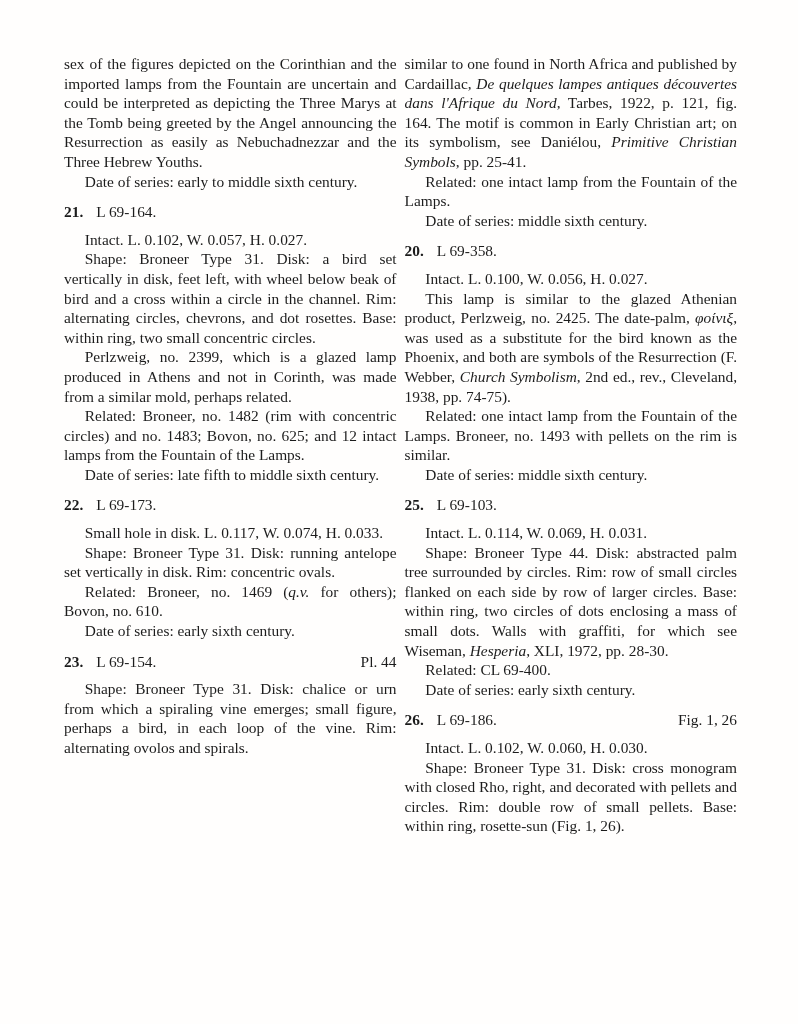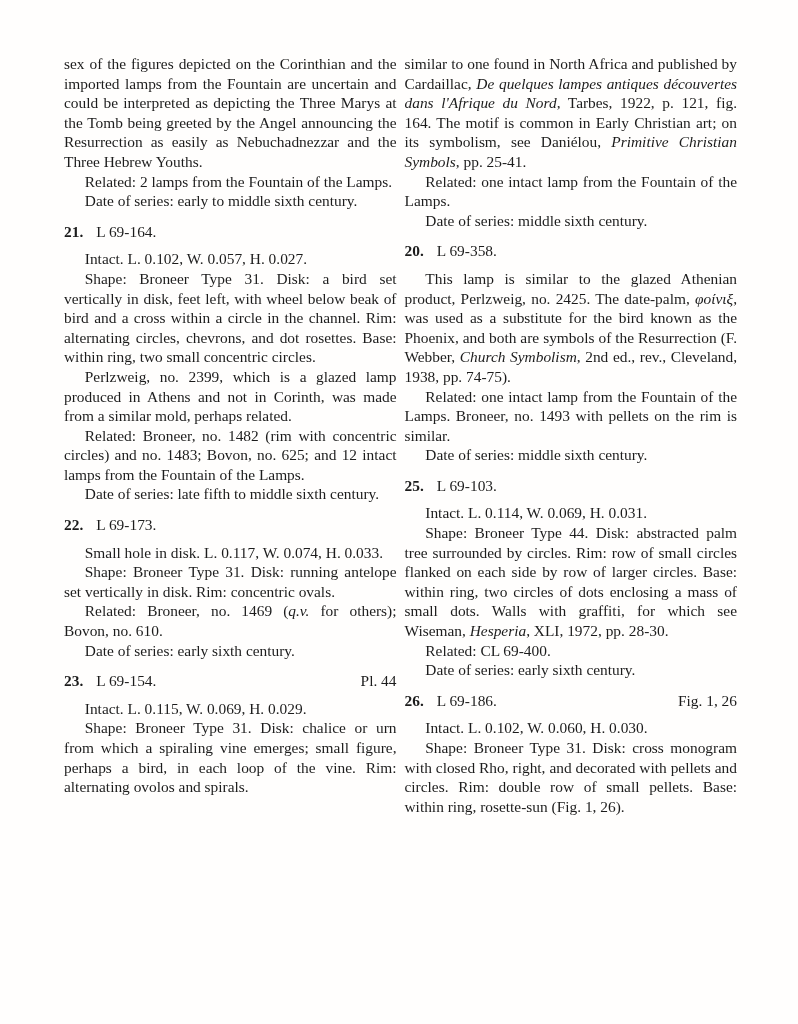--- a/index.html
+++ b/index.html
@@ -71,21 +71,20 @@
     font-style: italic;
   }
 </style>
 </head>
 <body>
 
 <div class="page">
   <main class="page-body">
     <div class="col" id="col-left">
         <p class="para noindent"><span>sex of the figures depicted on the Corinthian and the imported lamps from the Fountain are uncertain and could be interpreted as depicting the Three Marys at the Tomb being greeted by the Angel announcing the Resurrection as easily as Nebuchadnezzar and the Three Hebrew Youths.</span></p>
-        <p class="para"><span>Related: 2 lamps from the Fountain of the Lamps.</span></p>
         <p class="para"><span>Date of series: early to middle sixth century.</span></p>
         <div class="entry-heading">
           <span class="entry-number">21.</span>
           <span class="entry-label">L 69-164.</span>
         </div>
         <p class="para"><span>Intact. L. 0.102, W. 0.057, H. 0.027.</span></p>
         <p class="para"><span>Shape: Broneer Type 31. Disk: a bird set vertically in disk, feet left, with wheel below beak of bird and a cross within a circle in the channel. Rim: alternating circles, chevrons, and dot rosettes. Base: within ring, two small concentric circles.</span></p>
         <p class="para"><span>Perlzweig, no. 2399, which is a glazed lamp produced in Athens and not in Corinth, was made from a similar mold, perhaps related.</span></p>
         <p class="para"><span>Related: Broneer, no. 1482 (rim with concentric circles) and no. 1483; Bovon, no. 625; and 12 intact lamps from the Fountain of the Lamps.</span></p>
         <p class="para"><span>Date of series: late fifth to middle sixth century.</span></p>
@@ -95,31 +94,31 @@
         </div>
         <p class="para"><span>Small hole in disk. L. 0.117, W. 0.074, H. 0.033.</span></p>
         <p class="para"><span>Shape: Broneer Type 31. Disk: running antelope set vertically in disk. Rim: concentric ovals.</span></p>
         <p class="para"><span>Related: Broneer, no. 1469 (</span><span class="italic">q.v.</span><span> for others); Bovon, no. 610.</span></p>
         <p class="para"><span>Date of series: early sixth century.</span></p>
         <div class="entry-heading">
           <span class="entry-number">23.</span>
           <span class="entry-label">L 69-154.</span>
           <span class="entry-ref">Pl. 44</span>
         </div>
-        <p class="para"><span>Intact. L. 0.115, W. 0.069, H. 0.029.</span></p>
         <p class="para"><span>Shape: Broneer Type 31. Disk: chalice or urn from which a spiraling vine emerges; small figure, perhaps a bird, in each loop of the vine. Rim: alternating ovolos and spirals.</span></p>
       </div>
     <div class="col" id="col-right">
         <p class="para noindent"><span>similar to one found in North Africa and published by Cardaillac, </span><span class="italic">De quelques lampes antiques découvertes dans l'Afrique du Nord</span><span>, Tarbes, 1922, p. 121, fig. 164. The motif is common in Early Christian art; on its symbolism, see Daniélou, </span><span class="italic">Primitive Christian Symbols</span><span>, pp. 25-41.</span></p>
         <p class="para"><span>Related: one intact lamp from the Fountain of the Lamps.</span></p>
         <p class="para"><span>Date of series: middle sixth century.</span></p>
         <div class="entry-heading">
           <span class="entry-number">20.</span>
           <span class="entry-label">L 69-358.</span>
         </div>
+        <p class="para"><span>Intact. L. 0.100, W. 0.056, H. 0.027.</span></p>
         <p class="para"><span>This lamp is similar to the glazed Athenian product, Perlzweig, no. 2425. The date-palm, </span><span class="italic">φοίνιξ</span><span>, was used as a substitute for the bird known as the Phoenix, and both are symbols of the Resurrection (F. Webber, </span><span class="italic">Church Symbolism</span><span>, 2nd ed., rev., Cleveland, 1938, pp. 74-75).</span></p>
         <p class="para"><span>Related: one intact lamp from the Fountain of the Lamps. Broneer, no. 1493 with pellets on the rim is similar.</span></p>
         <p class="para"><span>Date of series: middle sixth century.</span></p>
         <div class="entry-heading">
           <span class="entry-number">25.</span>
           <span class="entry-label">L 69-103.</span>
         </div>
         <p class="para"><span>Intact. L. 0.114, W. 0.069, H. 0.031.</span></p>
         <p class="para"><span>Shape: Broneer Type 44. Disk: abstracted palm tree surrounded by circles. Rim: row of small circles flanked on each side by row of larger circles. Base: within ring, two circles of dots enclosing a mass of small dots. Walls with graffiti, for which see Wiseman, </span><span class="italic">Hesperia</span><span>, XLI, 1972, pp. 28-30.</span></p>
         <p class="para"><span>Related: CL 69-400.</span></p>

